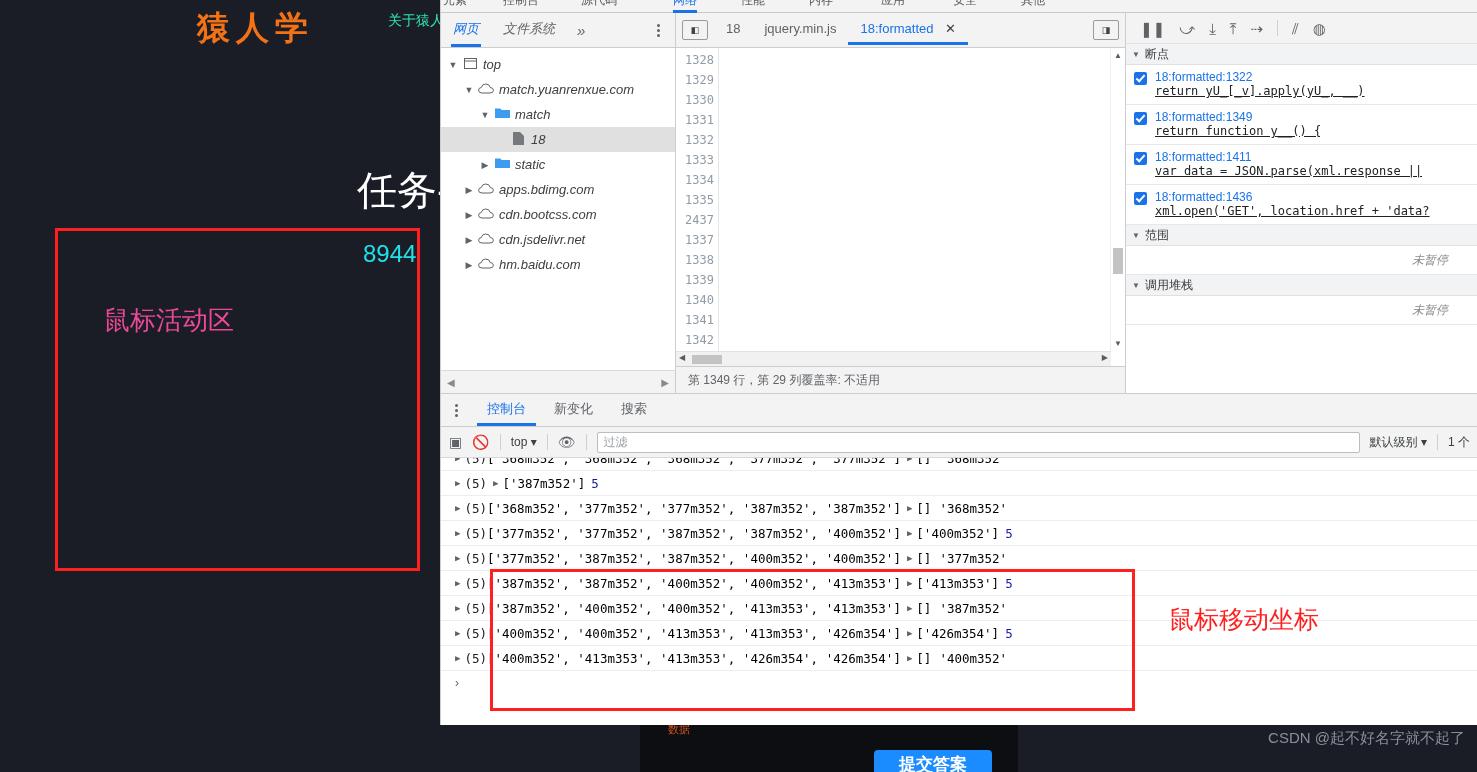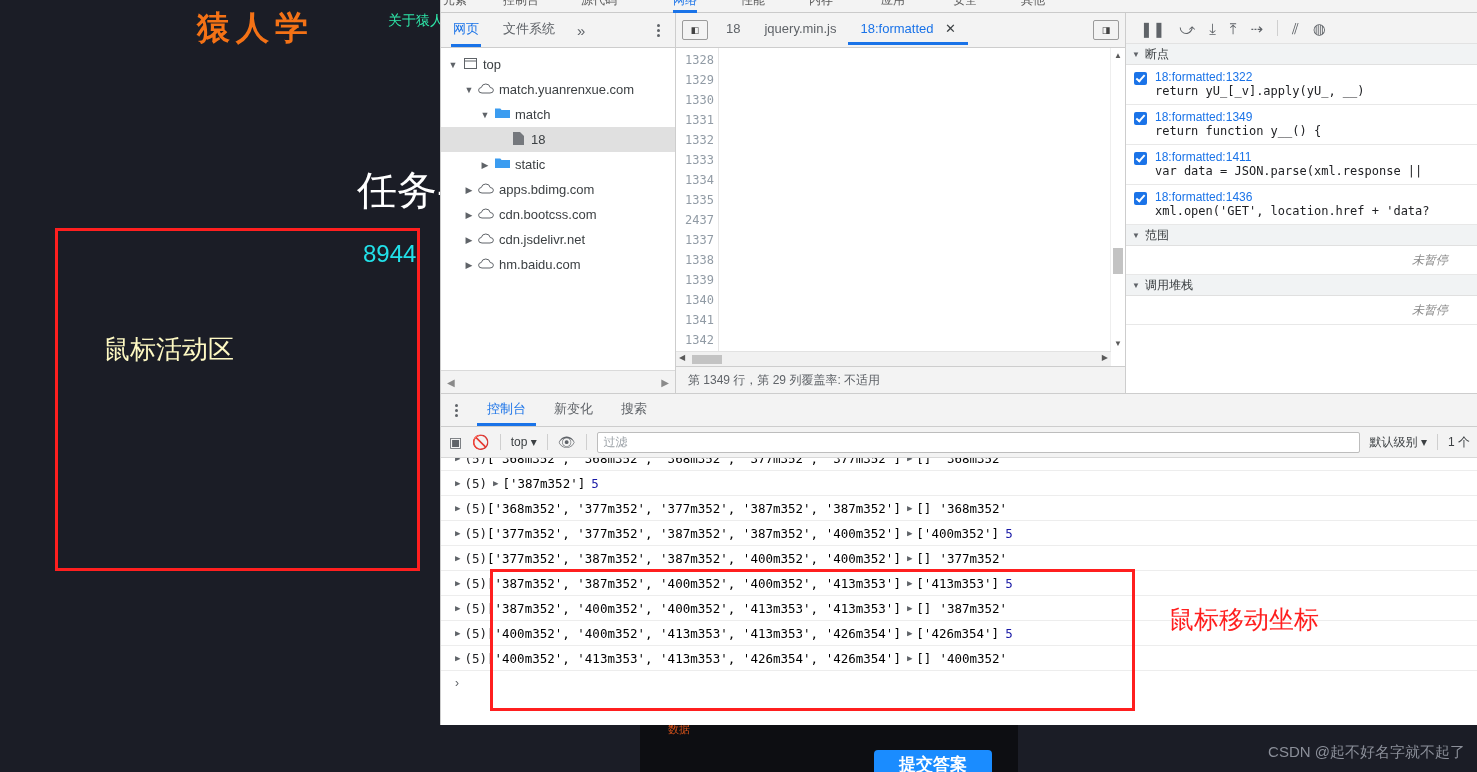--- a/index.html
+++ b/index.html
@@ -8,42 +8,42 @@
     font-family:"Liberation Sans","DejaVu Sans",sans-serif;
     background:#1b1d26;
   }
   
   #page-behind{position:absolute;left:0;top:0;width:1477px;height:772px;background:#1b1d26;}
   #page-logo{position:absolute;left:197px;top:6px;font-size:33px;font-weight:bold;color:#f47216;letter-spacing:6px;
     font-family:"DejaVu Sans","Liberation Sans",sans-serif;}
   #page-nav{position:absolute;left:388px;top:12px;font-size:14px;color:#2ee6a8;white-space:nowrap;}
   #page-task{position:absolute;left:357px;top:163px;font-size:40px;color:#ffffff;white-space:nowrap;}
   #mouse-area-box{position:absolute;left:55px;top:228px;width:365px;height:343px;border:3px solid #ff1f1f;box-sizing:border-box;}
-  #mouse-area-label{position:absolute;left:104px;top:332px;font-size:26px;color:#fef9c3;white-space:nowrap;}
+  #mouse-area-label{position:absolute;left:104px;top:303px;font-size:26px;color:#ec4899;white-space:nowrap;}
   #score-num{position:absolute;left:363px;top:240px;font-size:24px;color:#22e0e8;white-space:nowrap;}
   #bottom-strip{position:absolute;left:640px;top:724px;width:378px;height:48px;background:#0d0e12;}
   #bottom-small{position:absolute;left:668px;top:722px;font-size:11px;color:#d8531a;white-space:nowrap;}
   #submit-btn{position:absolute;left:874px;top:750px;width:118px;height:30px;background:#1a8cff;border-radius:4px;
     color:#fff;font-size:17px;text-align:center;line-height:30px;font-weight:bold;}
-  #csdn-mark{position:absolute;right:12px;bottom:10px;font-size:15px;color:#8b8f99;white-space:nowrap;}
+  #csdn-mark{position:absolute;right:12px;bottom:24px;font-size:15px;color:#8b8f99;white-space:nowrap;}
 
   
   #devtools{position:absolute;left:440px;top:0;width:1037px;height:725px;background:#ffffff;
     border-left:1px solid #cdcdcd;display:flex;flex-direction:column;font-size:12px;color:#303942;overflow:hidden;}
   
   #dt-maintabs{height:12px;background:#f3f3f3;border-bottom:1px solid #cacaca;position:relative;flex:0 0 auto;}
   #dt-maintabs .mt{position:absolute;top:-8px;font-size:12px;color:#5a5a5a;white-space:nowrap;}
   #dt-maintabs .mt.sel{color:#1a73e8;}
   #dt-maintabs .mt.sel::after{content:"";position:absolute;left:0;right:0;bottom:-4px;height:3px;background:#1a73e8;}
 
   #dt-body{flex:1 1 auto;display:flex;min-height:0;}
   
   #sources-row{display:flex;height:380px;flex:0 0 auto;}
   
-  #navigator{width:234px;border-right:1px solid #cdcdcd;display:flex;flex-direction:column;background:#fff;}
+  #navigator{width:234px;border-right:1px solid #cdcdcd;display:flex;flex-direction:column;background:#fff;font-style:italic;}
   #nav-tabs{height:34px;display:flex;align-items:center;border-bottom:1px solid #cdcdcd;background:#f3f3f3;position:relative;padding-left:10px;}
   .nav-tab{font-size:13px;color:#5f6368;margin-right:20px;padding:7px 2px 9px;cursor:default;}
   .nav-tab.sel{color:#1a73e8;box-shadow:inset 0 -3px 0 #1a73e8;}
   .nav-more{font-size:15px;color:#5f6368;}
   .kebab{position:absolute;right:10px;top:8px;width:14px;height:18px;display:flex;flex-direction:column;justify-content:center;align-items:center;gap:2px;}
   .kebab i{width:3px;height:3px;background:#5f6368;border-radius:50%;display:block;}
   #nav-tree{flex:1 1 auto;overflow:hidden;background:#fff;padding-top:4px;font-size:13px;}
   .tree-row{display:flex;align-items:center;height:25px;padding-left:6px;white-space:nowrap;color:#3c4043;}
   .tree-row.sel{background:#e0e0e0;}
   .tw{width:12px;display:inline-block;text-align:center;font-size:9px;color:#5f6368;margin-right:2px;}
@@ -74,21 +74,21 @@
   #dbg-toolbar{height:30px;display:flex;align-items:center;gap:14px;padding:0 14px;background:#f3f3f3;border-bottom:1px solid #e2e2e2;}
   #dbg-toolbar .tb{font-size:15px;color:#5f6368;line-height:1;}
   .sec-head{height:20px;background:#f1f3f4;border-bottom:1px solid #e0e0e0;display:flex;align-items:center;
     padding-left:6px;font-size:12px;color:#3c4043;}
   .sec-head .caret{font-size:8px;margin-right:5px;color:#5f6368;}
   .bp{border-bottom:1px solid #e8e8e8;padding:5px 6px 6px 8px;display:flex;align-items:flex-start;}
   .bp-cb{width:13px;height:13px;background:#1a73e8;border-radius:2px;position:relative;margin-top:2px;flex:0 0 auto;}
   .bp-cb::after{content:"";position:absolute;left:4px;top:1px;width:3px;height:7px;border:solid #fff;border-width:0 2px 2px 0;transform:rotate(42deg);}
   .bp-txt{margin-left:8px;min-width:0;}
   .bp-loc{font-size:12px;color:#1a73e8;white-space:nowrap;}
-  .bp-code{font-family:"DejaVu Sans Mono","Liberation Mono",monospace;font-size:12px;color:#202124;white-space:nowrap;overflow:hidden;}
+  .bp-code{font-family:"DejaVu Sans Mono","Liberation Mono",monospace;font-size:12px;color:#202124;white-space:nowrap;overflow:hidden;text-decoration:underline;}
   .sec-empty{height:28px;display:flex;align-items:center;justify-content:flex-end;padding-right:30px;
     font-size:12px;color:#8a8a8a;font-style:italic;border-bottom:1px solid #e8e8e8;}
   
   #drawer{flex:1 1 auto;display:flex;flex-direction:column;border-top:1px solid #cdcdcd;min-height:0;}
   #dr-tabs{height:32px;display:flex;align-items:center;background:#f3f3f3;border-bottom:1px solid #cdcdcd;padding-left:8px;}
   .dr-kebab{width:14px;height:18px;display:flex;flex-direction:column;justify-content:center;align-items:center;gap:2px;margin-right:14px;}
   .dr-kebab i{width:3px;height:3px;background:#5f6368;border-radius:50%;display:block;}
   .dr-tab{font-size:13px;color:#5f6368;padding:6px 10px 8px;margin-right:8px;}
   .dr-tab.sel{color:#1a73e8;box-shadow:inset 0 -3px 0 #1a73e8;}
   #con-toolbar{height:30px;display:flex;align-items:center;gap:10px;padding:0 8px;background:#f3f3f3;border-bottom:1px solid #d8d8d8;}

